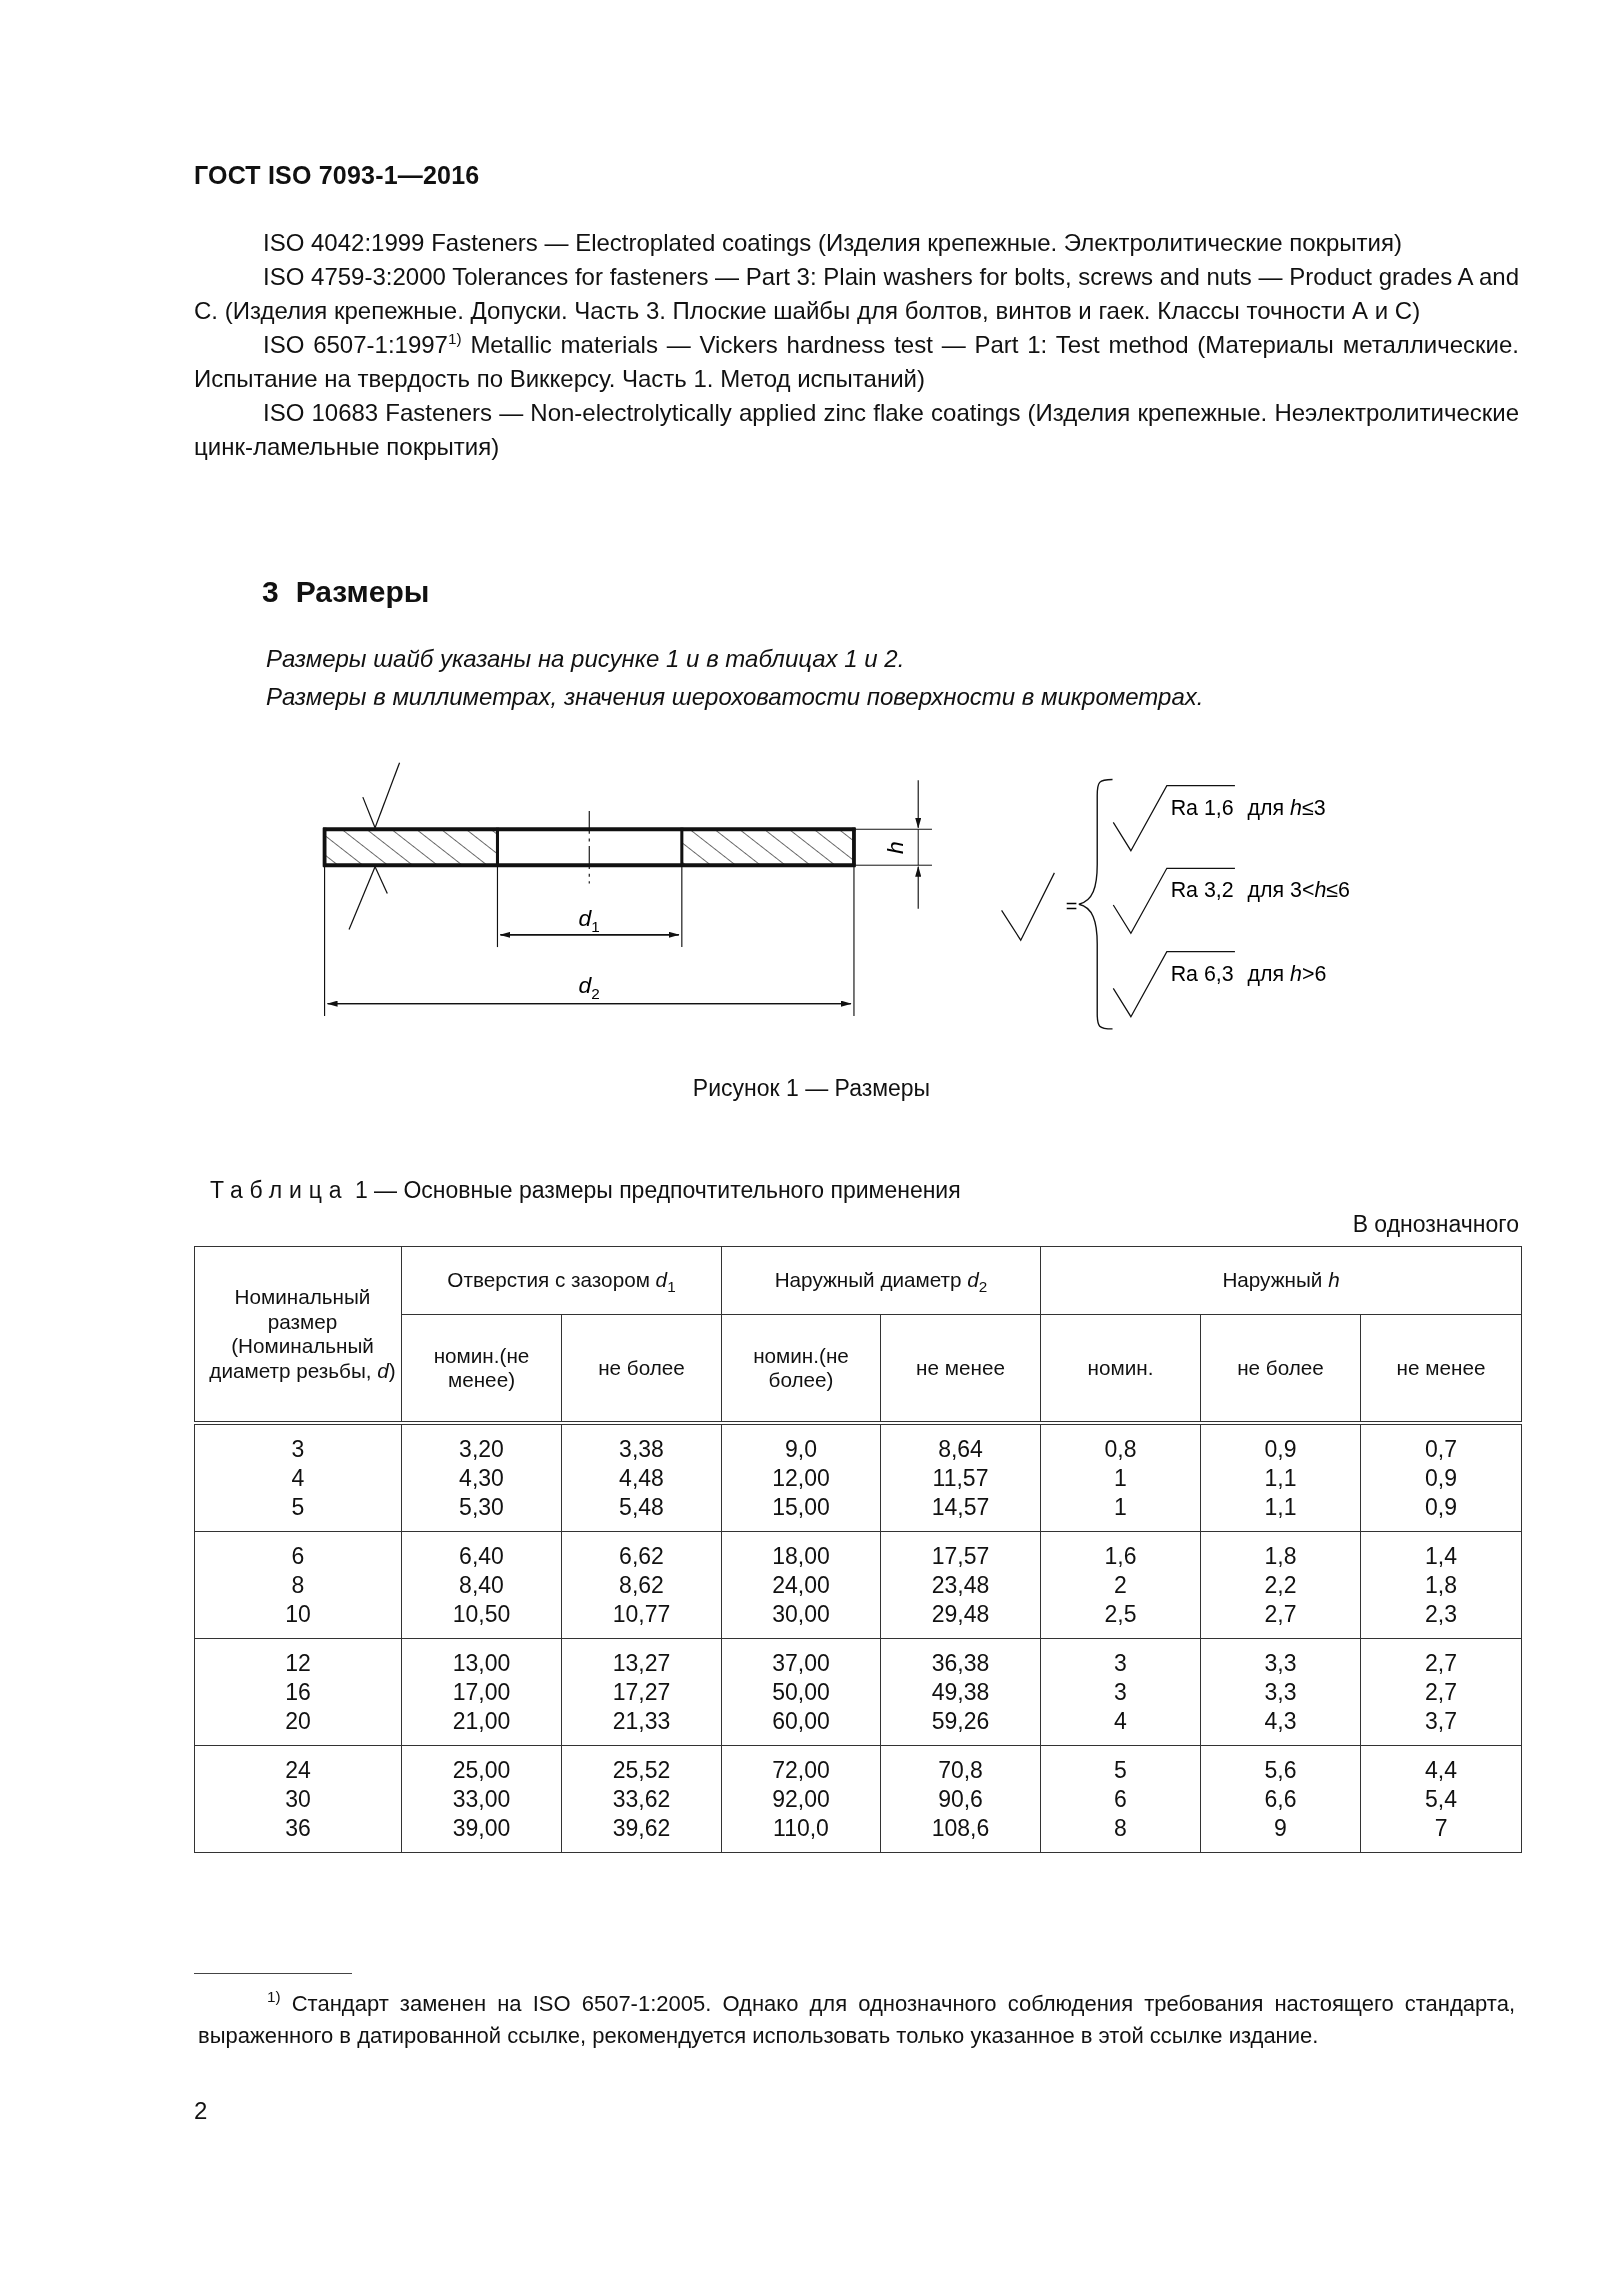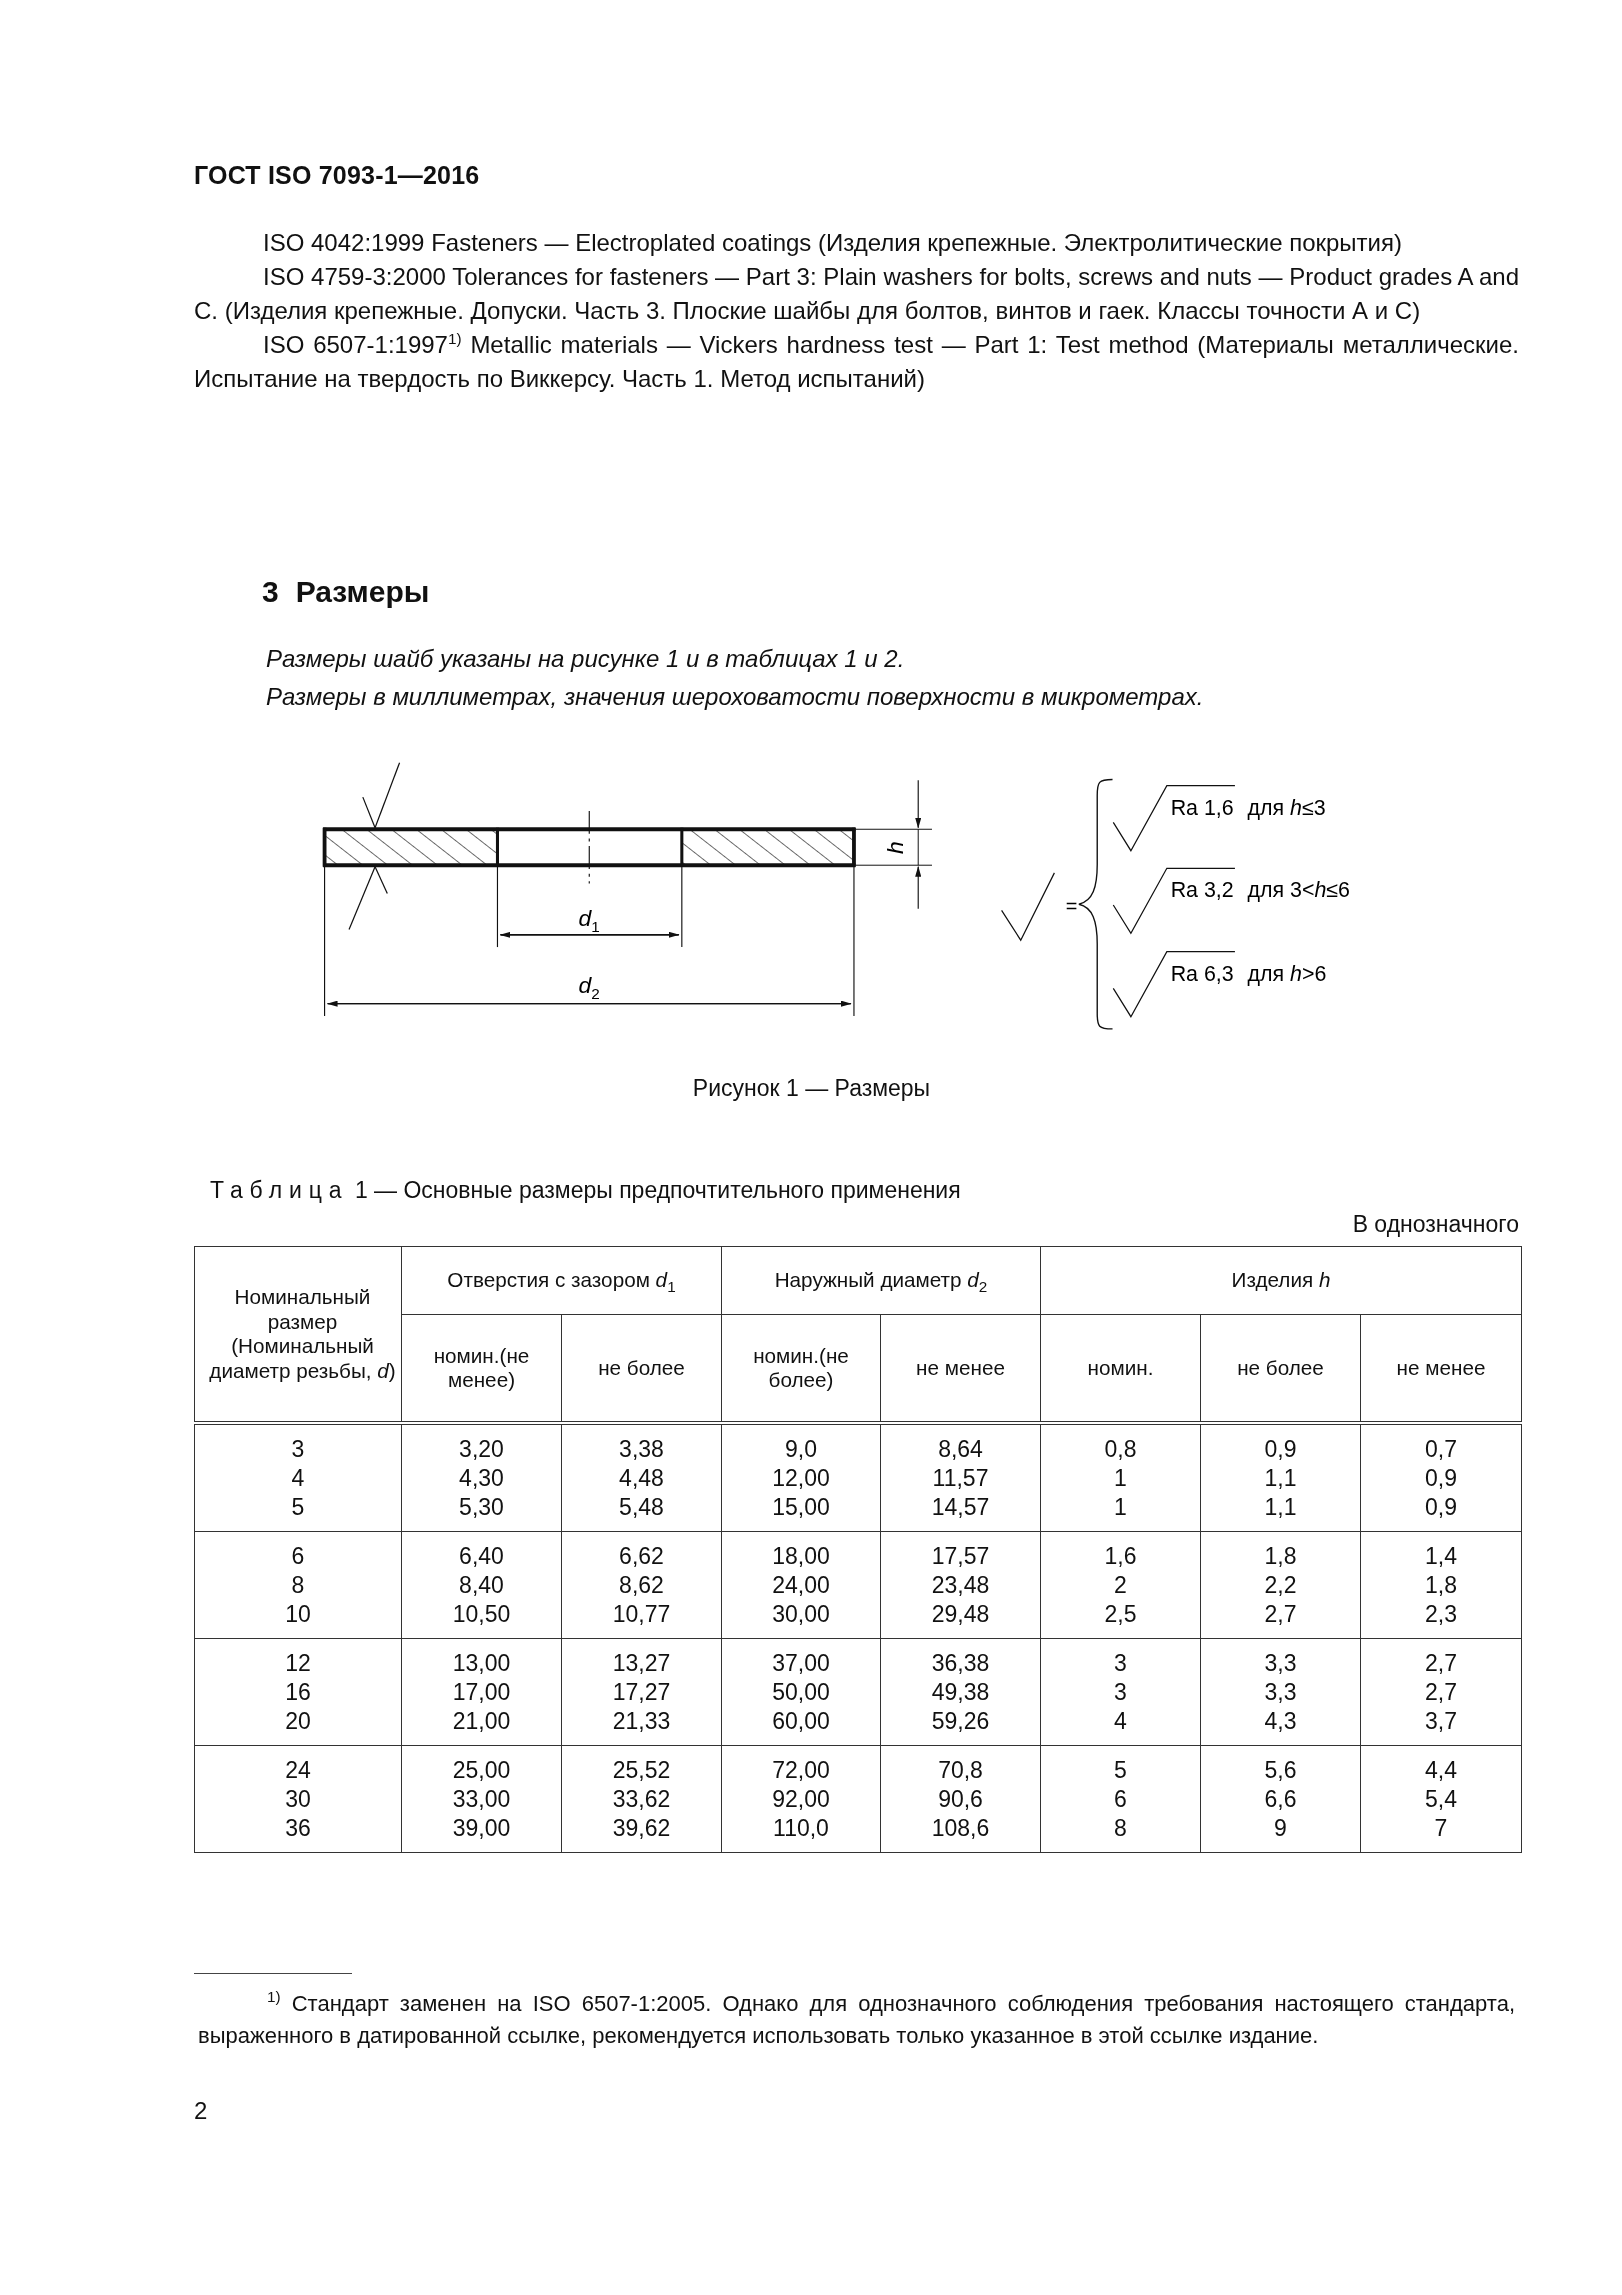--- a/index.html
+++ b/index.html
@@ -39,20 +39,21 @@
 </style>
 </head>
 <body>
 
 <div class="abs header-title">ГОСТ ISO 7093-1—2016</div>
 
 <div class="abs body-text refs">
   <p class="ref-para">ISO 4042:1999 Fasteners — Electroplated coatings (Изделия крепежные. Электролитические покрытия)</p>
   <p class="ref-para">ISO 4759-3:2000 Tolerances for fasteners — Part 3: Plain washers for bolts, screws and nuts — Product grades A and C. (Изделия крепежные. Допуски. Часть 3. Плоские шайбы для болтов, винтов и гаек. Классы точности А и С)</p>
   <p class="ref-para"><span>ISO 6507-1:1997</span><sup class="fn">1)</sup><span> Metallic materials — Vickers hardness test — Part 1: Test method (Материалы металлические. Испытание на твердость по Виккерсу. Часть 1. Метод испытаний)</span></p>
+  <p class="ref-para">ISO 10683 Fasteners — Non-electrolytically applied zinc flake coatings (Изделия крепежные. Неэлектролитические цинк-ламельные покрытия)</p>
 </div>
 
 <div class="abs section-heading"><span class="num">3</span><span>Размеры</span></div>
 
 <div class="abs intro">
   <p>Размеры шайб указаны на рисунке 1 и в таблицах 1 и 2.</p>
   <p>Размеры в миллиметрах, значения шероховатости поверхности в микрометрах.</p>
 </div>
 
 <svg class="abs figure-svg" width="1623" height="1071" viewBox="0 0 2121 1400">
@@ -140,21 +141,21 @@
     <tr class="r1">
       <th rowspan="2" style="border-bottom:4.6px double #333;padding-left:9px;">
         <span class="cell-line">Номинальный</span>
         <span class="cell-line">размер</span>
         <span class="cell-line">(Номинальный</span>
         <span class="cell-line">диаметр резьбы,</span>
         <span class="cell-line"><span class="it">d</span><span>)</span></span>
       </th>
       <th colspan="2"><span>Отверстия с зазором </span><span class="it">d</span><sub class="s">1</sub></th>
       <th colspan="2"><span>Наружный диаметр </span><span class="it">d</span><sub class="s">2</sub></th>
-      <th colspan="3"><span>Изделия </span><span class="it">h</span></th>
+      <th colspan="3"><span>Наружный </span><span class="it">h</span></th>
     </tr>
     <tr class="r2">
       <th><span class="cell-line">номин.</span><span class="cell-line">(не менее)</span></th>
       <th>не более</th>
       <th><span class="cell-line">номин.</span><span class="cell-line">(не более)</span></th>
       <th>не менее</th>
       <th>номин.</th>
       <th>не более</th>
       <th>не менее</th>
     </tr>

